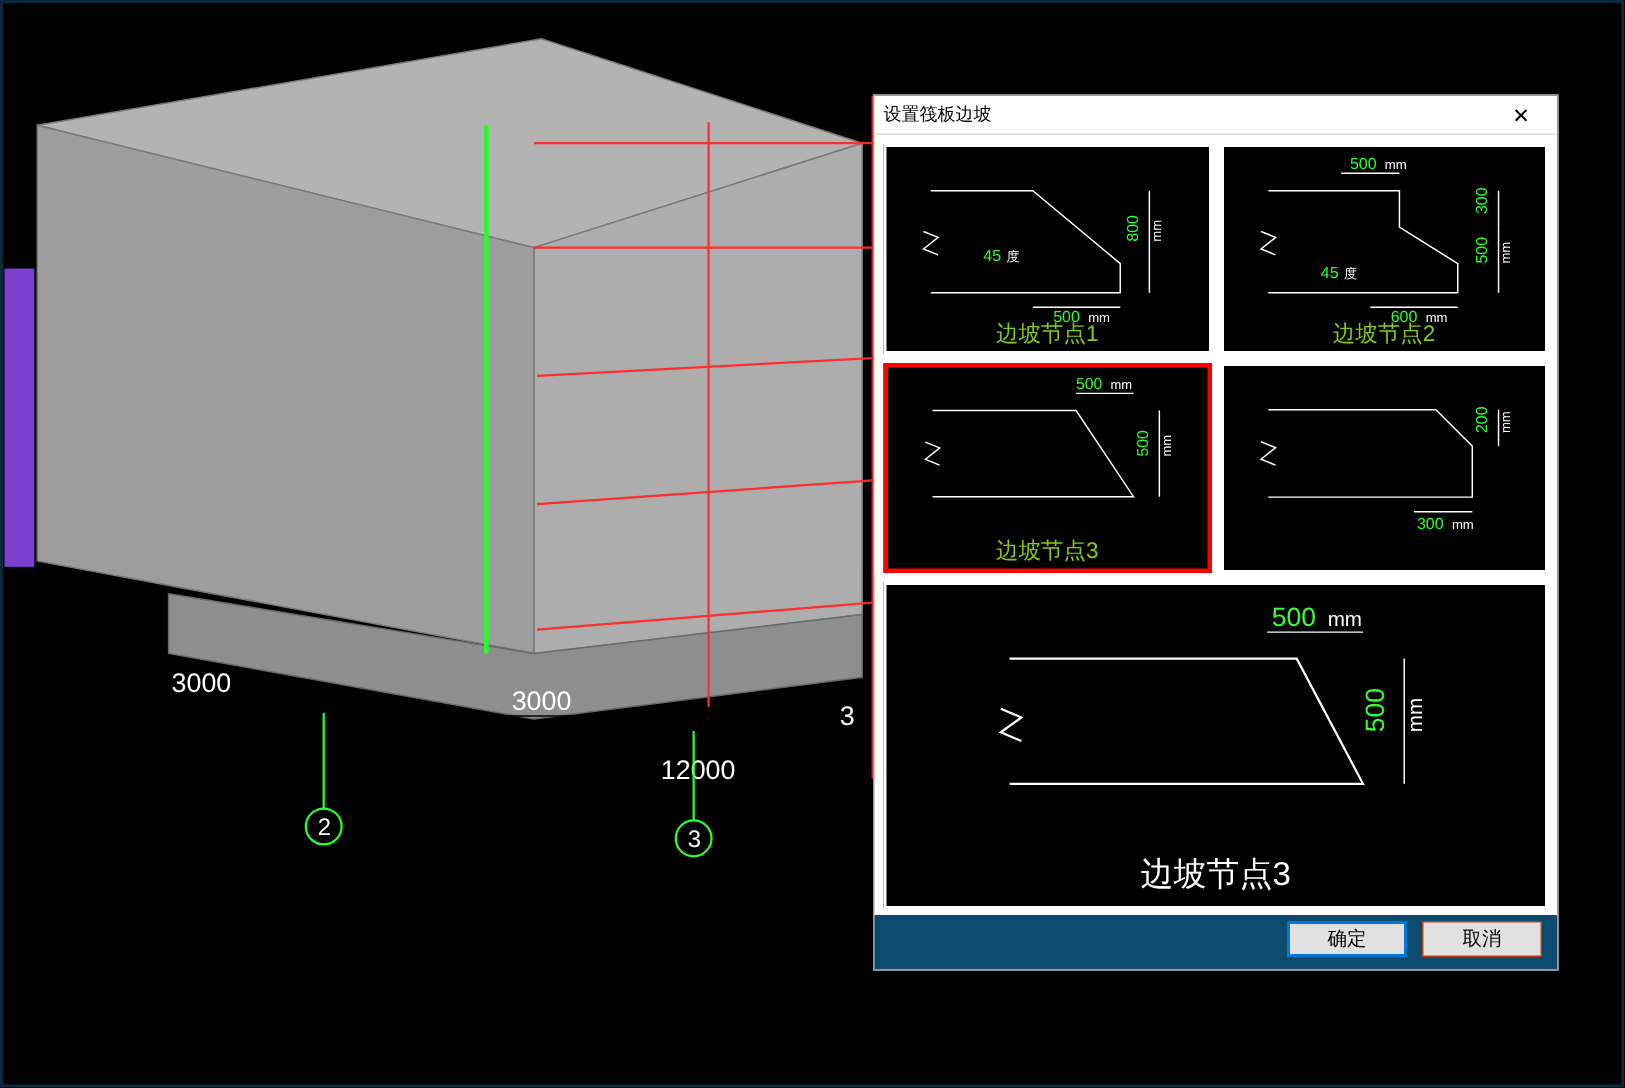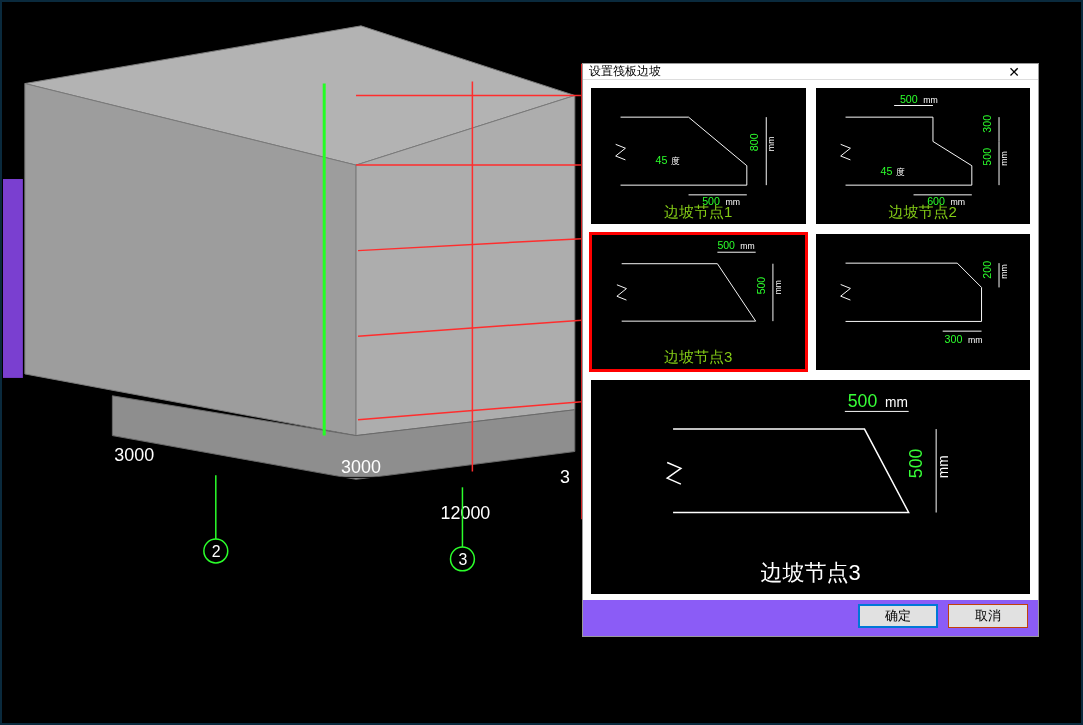--- a/index.html
+++ b/index.html
@@ -36,21 +36,21 @@
       left: 582px;
       top: 63px;
       width: 457px;
       background: #fff;
       border: 1px solid #999;
       box-shadow: 0 2px 8px rgba(0,0,0,0.3);
     }
     .titlebar {
       display: flex;
       align-items: center;
-      height: 16px;
+      height: 26px;
       padding: 0 6px;
       background: #fff;
       border-bottom: 1px solid #ddd;
       font-size: 12px;
       color: #000;
     }
     .titlebar .title { flex: 1; }
     .titlebar .close {
       width: 36px;
       height: 22px;
@@ -102,21 +102,21 @@
       right: 0;
       text-align: center;
       color: #fff;
       font-size: 22px;
     }
     .dialog-buttons {
       display: flex;
       justify-content: flex-end;
       gap: 10px;
       padding: 4px 10px 8px 10px;
-      background: #8b5cf6;
+      background: #0c4a6e;
     }
     .dialog-buttons button {
       width: 80px;
       height: 24px;
       font-size: 13px;
       background: #e1e1e1;
       border: 1px solid #c2410c;
       cursor: pointer;
     }
     .dialog-buttons button.primary {

